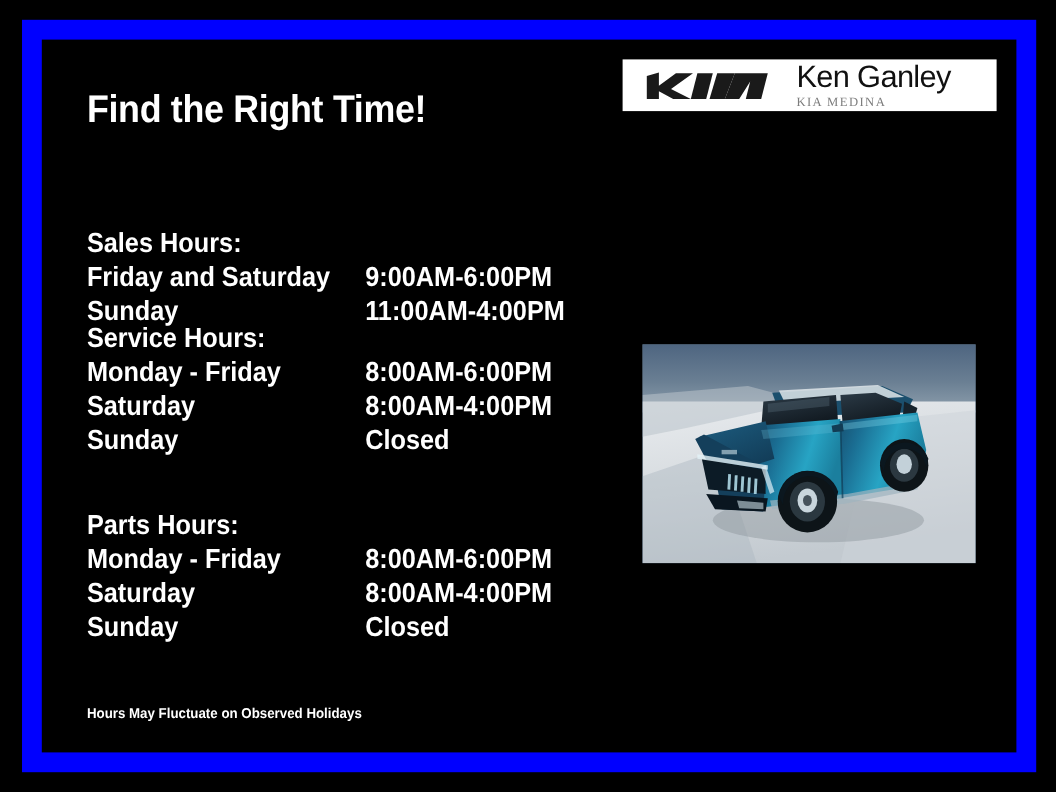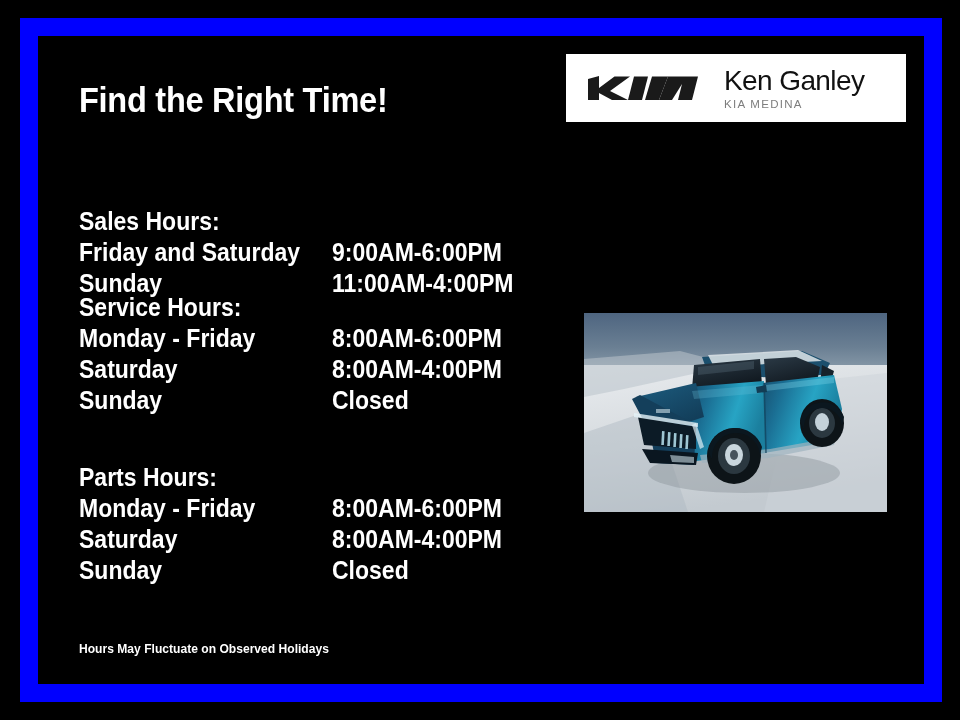--- a/index.html
+++ b/index.html
@@ -99,21 +99,21 @@
     color:#ffffff;
     transform:scaleX(0.93);
     transform-origin:left center;
     white-space:nowrap;
   }
 
   
   #logo-banner {
     position:absolute;
     left:528px; top:18px;
-    width:340px; height:68px;
+    width:340px; height:47px;
     background:#ffffff;
     display:flex;
     align-items:center;
   }
   #kia-mark {
     margin-left:18px;
     width:118px; height:30px;
     flex:0 0 auto;
   }
   #kia-mark svg { display:block; width:100%; height:100%; }
@@ -132,20 +132,21 @@
     white-space:nowrap;
   }
   #dealer-sub {
     font-size:11.5px;
     font-weight:normal;
     color:#7d7d7d;
     letter-spacing:1.3px;
     line-height:14px;
     margin-top:1px;
     white-space:nowrap;
+    font-family:Liberation Serif, serif;
   }
 
   
   #vehicle-photo {
     position:absolute;
     left:546px; top:277px;
     width:303px; height:199px;
     overflow:hidden;
     background:#5d7287;
   }

